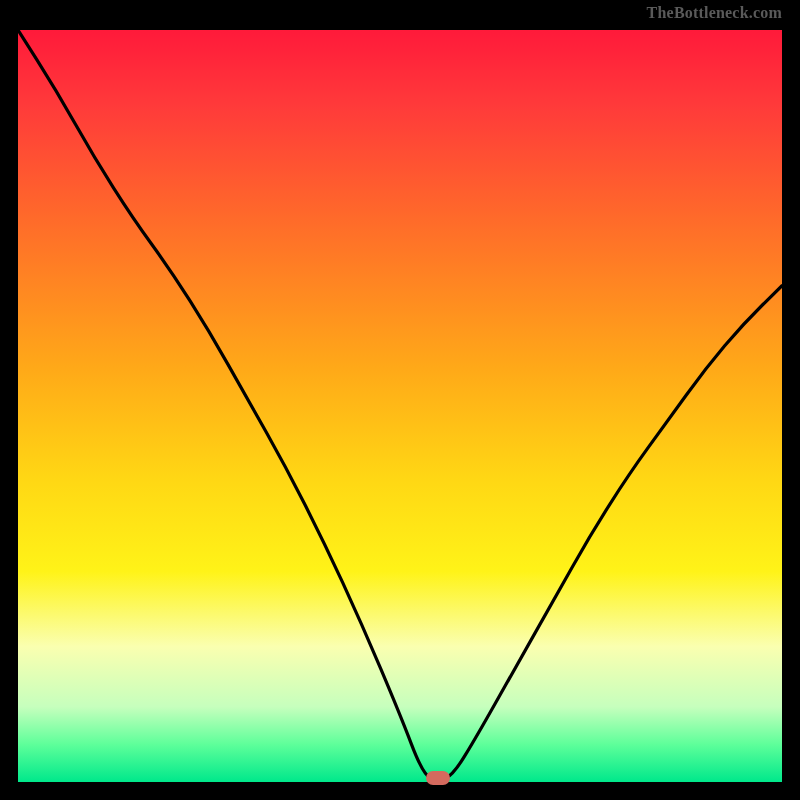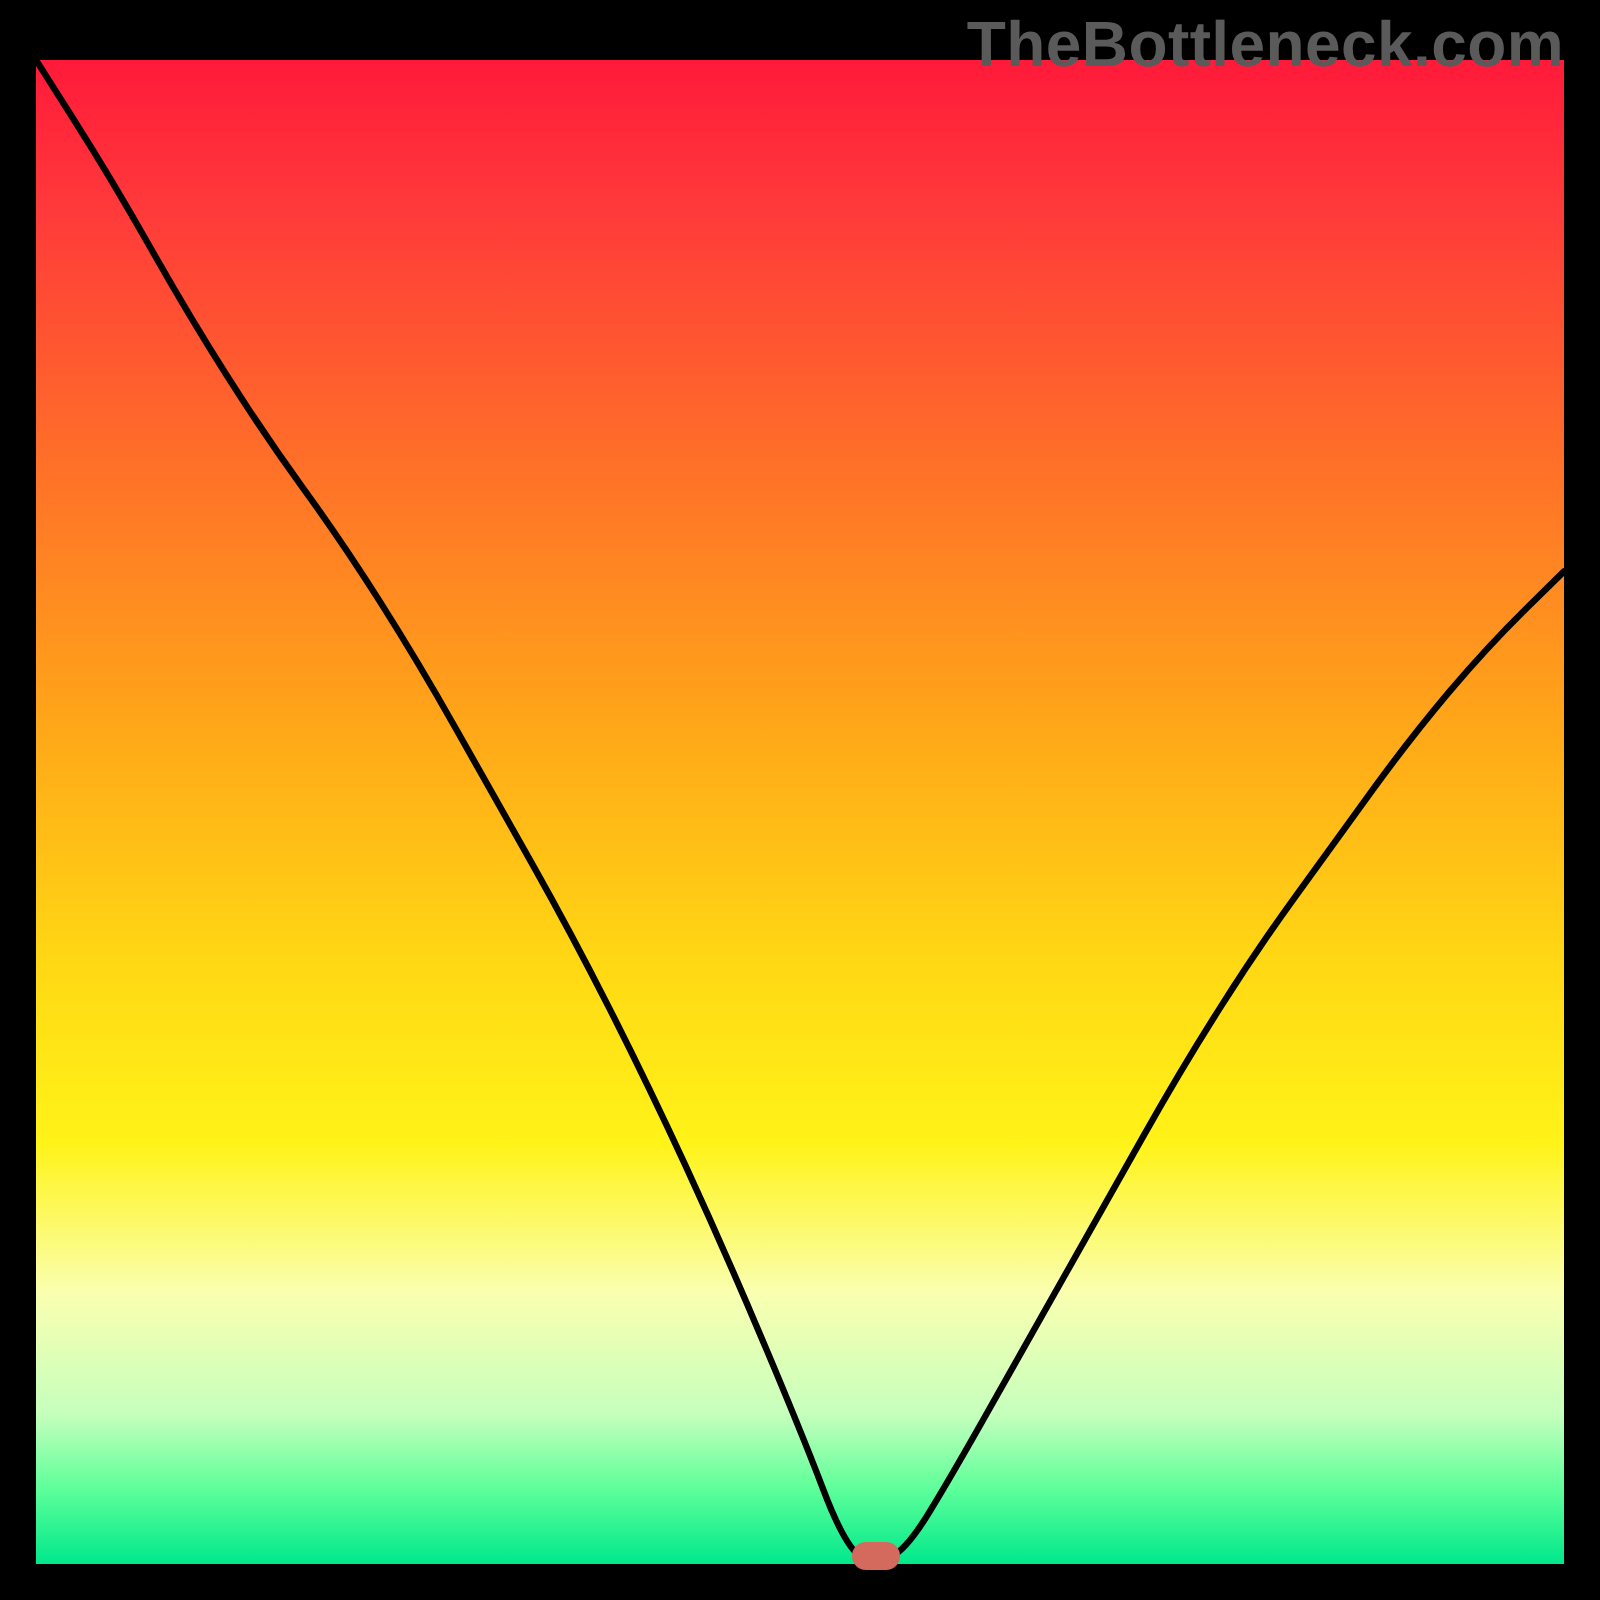--- a/index.html
+++ b/index.html
@@ -15,25 +15,26 @@
     position: relative;
     width: 800px;
     height: 800px;
     background: #000;
   }
   .watermark {
     position: absolute;
     top: 4px;
     right: 18px;
     color: #5a5a5a;
-    font-size: 32px;
+    font-size: 16px;
     font-weight: 600;
     letter-spacing: 0.2px;
     z-index: 3;
     user-select: none;
+    font-family: Liberation Serif, serif;
   }
   .plot-area {
     position: absolute;
     left: 18px;
     top: 30px;
     width: 764px;
     height: 752px;
     background: linear-gradient(to bottom,
       #ff1a3a 0%,
       #ff3a3a 10%,

